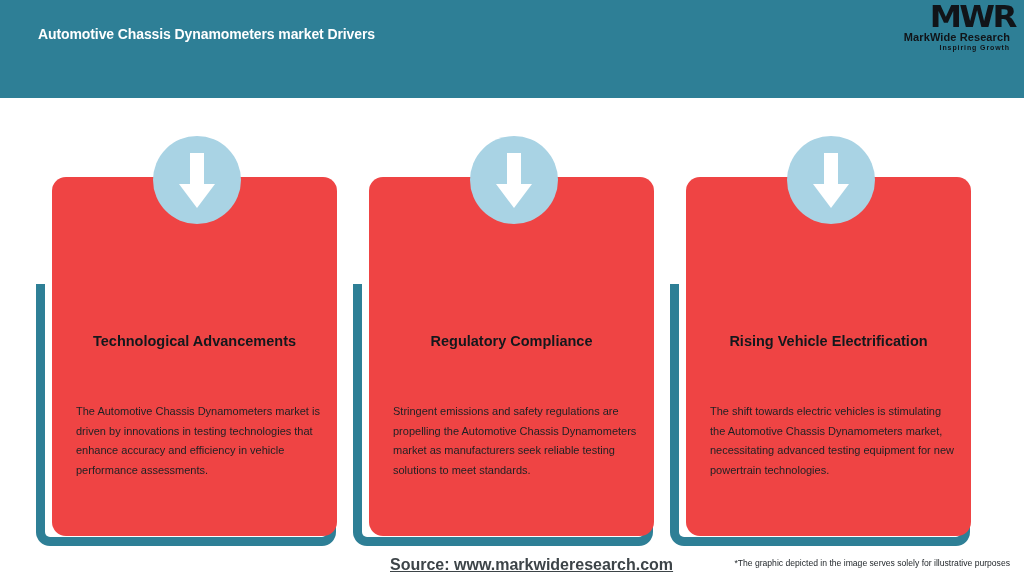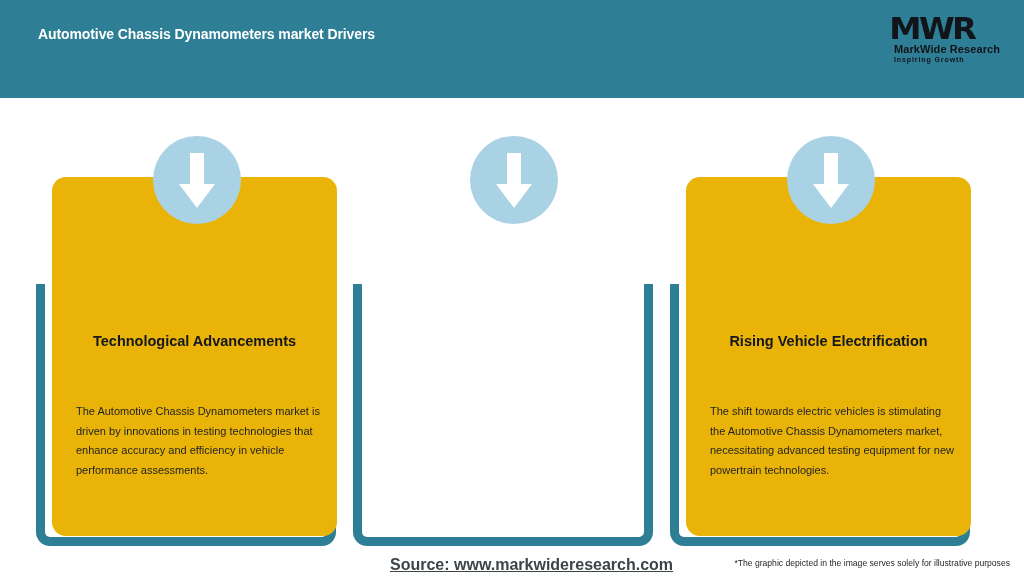--- a/index.html
+++ b/index.html
@@ -32,24 +32,24 @@
     font-weight: bold;
     color: #ffffff;
     letter-spacing: -0.1px;
     white-space: nowrap;
   }
 
   
   .logo {
     position: absolute;
     right: 14px;
-    top: 14px;
+    top: 2px;
     width: 116px;
     height: 58px;
-    text-align: left;
+    text-align: right;
   }
   .logo-mark {
     font-size: 30px;
     font-weight: bold;
     color: #111418;
     letter-spacing: -2.5px;
     line-height: 30px;
     font-family: "DejaVu Sans", sans-serif;
     transform: scaleX(1.08);
   }
@@ -99,21 +99,21 @@
     border-radius: 0 0 14px 14px;
     box-sizing: border-box;
   }
 
   .card {
     position: absolute;
     left: 16px;
     top: 79px;
     width: 285px;
     height: 359px;
-    background: #eab308;
+    background: #ef4444;
     border-radius: 14px;
     box-sizing: border-box;
   }
 
   .circle {
     position: absolute;
     left: 117px;
     top: 38px;
     width: 88px;
     height: 88px;
@@ -196,20 +196,24 @@
     </div>
     <div class="circle">
       <svg class="arrow-svg" viewBox="0 0 40 56">
         <path d="M13 0 L27 0 L27 31 L38 31 L20 55 L2 31 L13 31 Z" fill="#ffffff"></path>
       </svg>
     </div>
   </div>
 
   <div class="card-slot slot-2">
     <div class="frame"></div>
+    <div class="card">
+      <div class="card-title">Regulatory Compliance</div>
+      <div class="card-body wide">Stringent emissions and safety regulations are propelling the Automotive Chassis Dynamometers market as manufacturers seek reliable testing solutions to meet standards.</div>
+    </div>
     <div class="circle">
       <svg class="arrow-svg" viewBox="0 0 40 56">
         <path d="M13 0 L27 0 L27 31 L38 31 L20 55 L2 31 L13 31 Z" fill="#ffffff"></path>
       </svg>
     </div>
   </div>
 
   <div class="card-slot slot-3">
     <div class="frame"></div>
     <div class="card">

